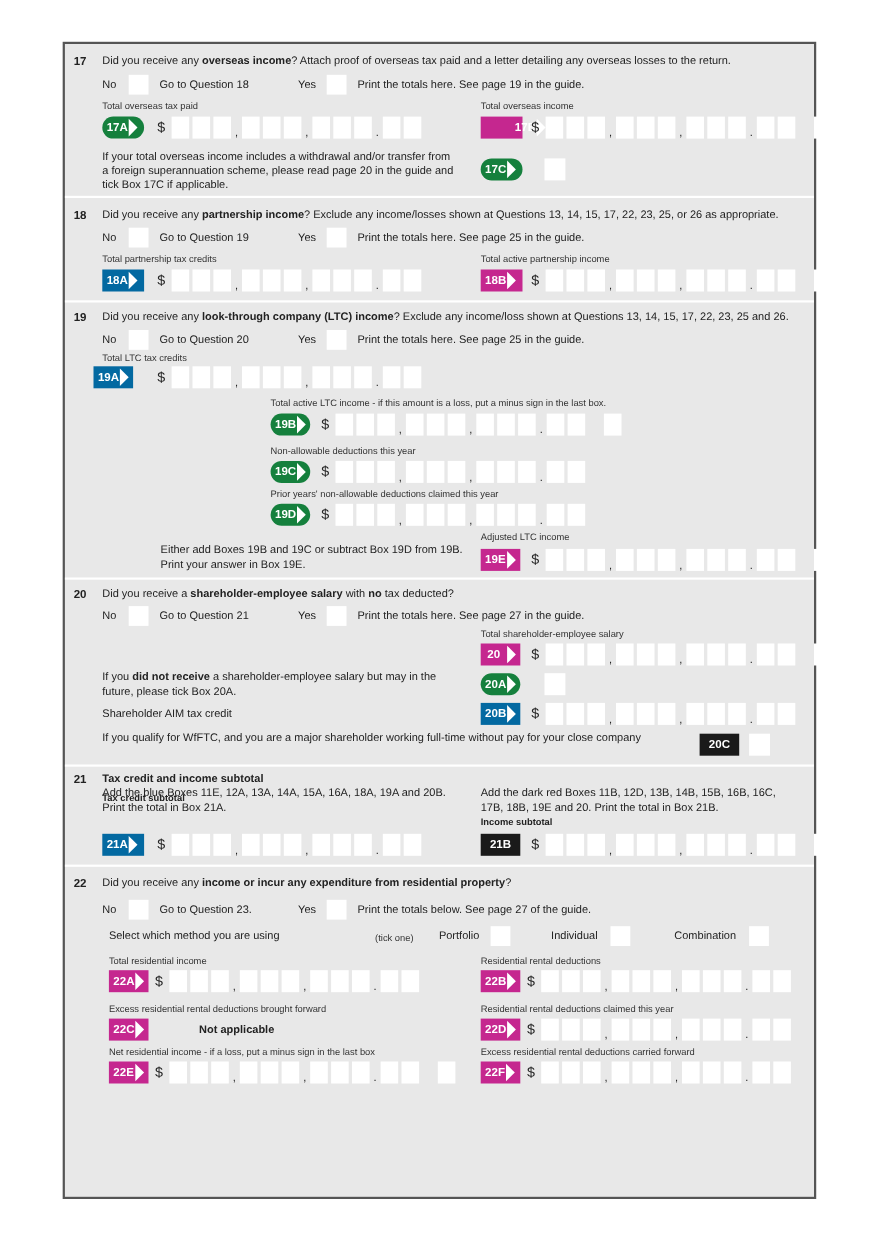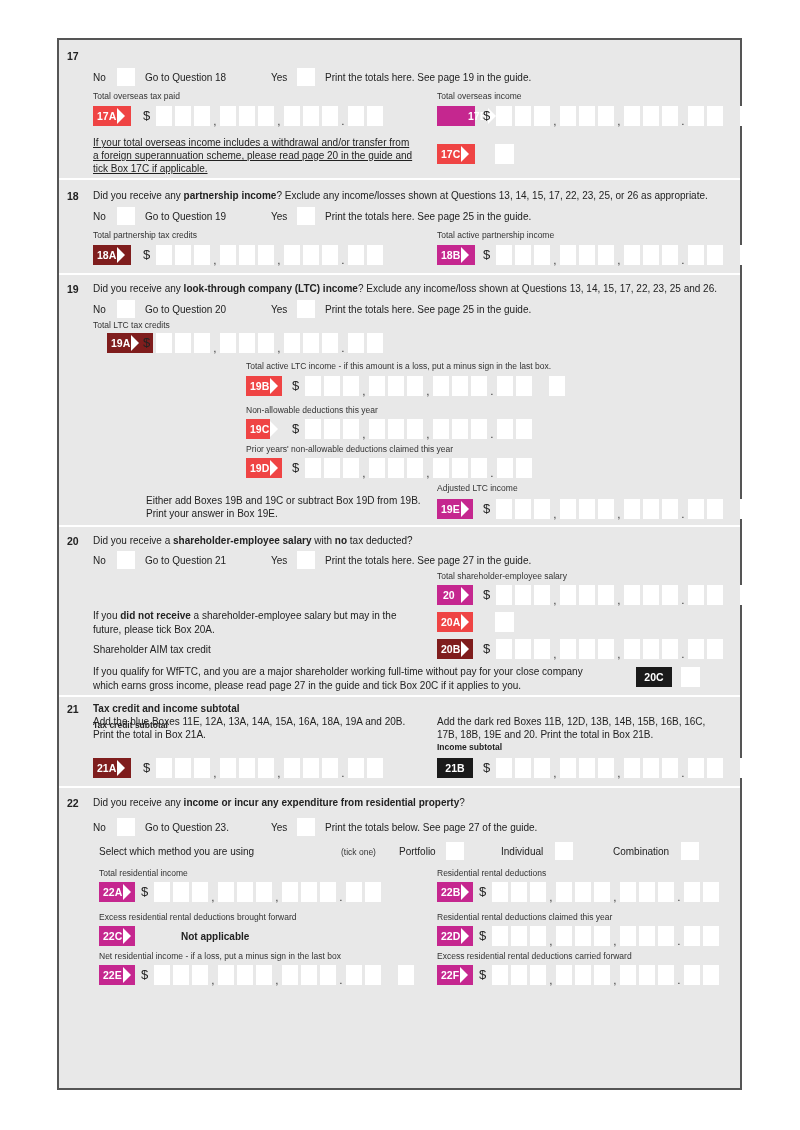--- a/index.html
+++ b/index.html
@@ -19,37 +19,38 @@
   .lblb { font-size: 8.5px; font-weight: bold; color: #222; }
   .tick { position: absolute; width: 18px; height: 18px; background: #fff; }
   .badge {
     position: absolute; height: 20px; color: #fff; font-weight: bold; font-size: 10.5px;
     display: flex; align-items: center; padding-left: 4px;
   }
   .badge .arr {
     width: 0; height: 0; border-top: 8px solid transparent; border-bottom: 8px solid transparent;
     border-left: 8px solid #fff; margin-left: 1px;
   }
-  .pink { background: #ef4444; }
+  .pink { background: #15803d; border-radius: 10px; }
   .mag { background: #c5278f; }
-  .blue { background: #7f1d1d; }
+  .blue { background: #0369a1; }
   .blk { background: #1a1a1a; justify-content: center; padding-left: 0; }
   .dollar { position: absolute; font-size: 13px; color: #222; }
   .amount { position: absolute; height: 20px; display: flex; align-items: flex-end; }
   .cell { width: 16px; height: 20px; background: #fff; margin-right: 3px; }
   .sepchar { width: 6px; font-size: 10px; line-height: 8px; text-align: center; margin-right: 2px; margin-left: -1px; }
   .gap { width: 14px; }
-  .wrap { white-space: normal; text-decoration: underline; }
+  .wrap { white-space: normal; }
 </style>
 </head>
 <body>
 
 <div class="frame">
 
   <div class="abs qnum" style="left:8px;top:10px;">17</div>
+  <div class="abs q" style="left:34px;top:10px;"><span>Did you receive any </span><b>overseas income</b><span>? Attach proof of overseas tax paid and a letter detailing any overseas losses to the return.</span></div>
   <div class="abs t10" style="left:34px;top:32px;">No</div>
   <div class="tick" style="left:58px;top:28px;"></div>
   <div class="abs t10" style="left:86px;top:32px;">Go to Question 18</div>
   <div class="abs t10" style="left:212px;top:32px;">Yes</div>
   <div class="tick" style="left:238px;top:28px;"></div>
   <div class="abs t10" style="left:266px;top:32px;">Print the totals here. See page 19 in the guide.</div>
 
   <div class="abs lbl" style="left:34px;top:51px;">Total overseas tax paid</div>
   <div class="badge pink" style="left:34px;top:66px;width:38px;">
       <span>17A</span>
@@ -169,21 +170,21 @@
   <div class="abs qnum" style="left:8px;top:243px;">19</div>
   <div class="abs q" style="left:34px;top:243px;"><span>Did you receive any </span><b>look-through company (LTC) income</b><span>? Exclude any income/loss shown at Questions 13, 14, 15, 17, 22, 23, 25 and 26.</span></div>
   <div class="abs t10" style="left:34px;top:264px;">No</div>
   <div class="tick" style="left:58px;top:260px;"></div>
   <div class="abs t10" style="left:86px;top:264px;">Go to Question 20</div>
   <div class="abs t10" style="left:212px;top:264px;">Yes</div>
   <div class="tick" style="left:238px;top:260px;"></div>
   <div class="abs t10" style="left:266px;top:264px;">Print the totals here. See page 25 in the guide.</div>
 
   <div class="abs lbl" style="left:34px;top:280px;">Total LTC tax credits</div>
-  <div class="badge blue" style="left:48px;top:293px;width:46px;">
+  <div class="badge blue" style="left:26px;top:293px;width:36px;">
       <span>19A</span>
       <span class="arr"></span>
     </div>
   <div class="dollar" style="left:84px;top:295px;">$</div>
   <div class="amount amt9" style="left:97px;top:293px;">
       <div class="cell"></div>
       <div class="cell"></div>
       <div class="cell"></div>
       <div class="sepchar">,</div>
       <div class="cell"></div>
@@ -217,21 +218,21 @@
       <div class="cell"></div>
       <div class="cell"></div>
       <div class="sepchar">.</div>
       <div class="cell"></div>
       <div class="cell"></div>
       <div class="gap"></div>
       <div class="cell"></div>
     </div>
 
   <div class="abs lbl" style="left:187px;top:365px;">Non-allowable deductions this year</div>
-  <div class="badge pink" style="left:187px;top:379px;width:24px;">
+  <div class="badge pink" style="left:187px;top:379px;width:36px;">
       <span>19C</span>
       <span class="arr"></span>
     </div>
   <div class="dollar" style="left:233px;top:381px;">$</div>
   <div class="amount amt9" style="left:246px;top:379px;">
       <div class="cell"></div>
       <div class="cell"></div>
       <div class="cell"></div>
       <div class="sepchar">,</div>
       <div class="cell"></div>
@@ -357,21 +358,20 @@
       <div class="sepchar">,</div>
       <div class="cell"></div>
       <div class="cell"></div>
       <div class="cell"></div>
       <div class="sepchar">.</div>
       <div class="cell"></div>
       <div class="cell"></div>
     </div>
 
   <div class="abs t10" style="left:34px;top:626px;text-align:right;">If you qualify for WfFTC, and you are a major shareholder working full-time without pay for your close company</div>
-  <div class="abs t10" style="left:34px;top:640px;">which earns gross income, please read page 27 in the guide and tick Box 20C if it applies to you.</div>
   <div class="badge blk" style="left:577px;top:627px;width:36px;">20C</div>
   <div class="tick" style="left:622px;top:627px;width:19px;height:20px;"></div>
 
   <div class="sep" style="top:655px;"></div>
 
   <div class="abs qnum" style="left:8px;top:663px;">21</div>
   <div class="abs t10" style="left:34px;top:663px;font-weight:bold;">Tax credit and income subtotal</div>
   <div class="abs t10" style="left:34px;top:676px;">Add the blue Boxes 11E, 12A, 13A, 14A, 15A, 16A, 18A, 19A and 20B.</div>
   <div class="abs t10" style="left:34px;top:689px;">Print the total in Box 21A.</div>
   <div class="abs lblb" style="left:34px;top:680px;">Tax credit subtotal</div>

